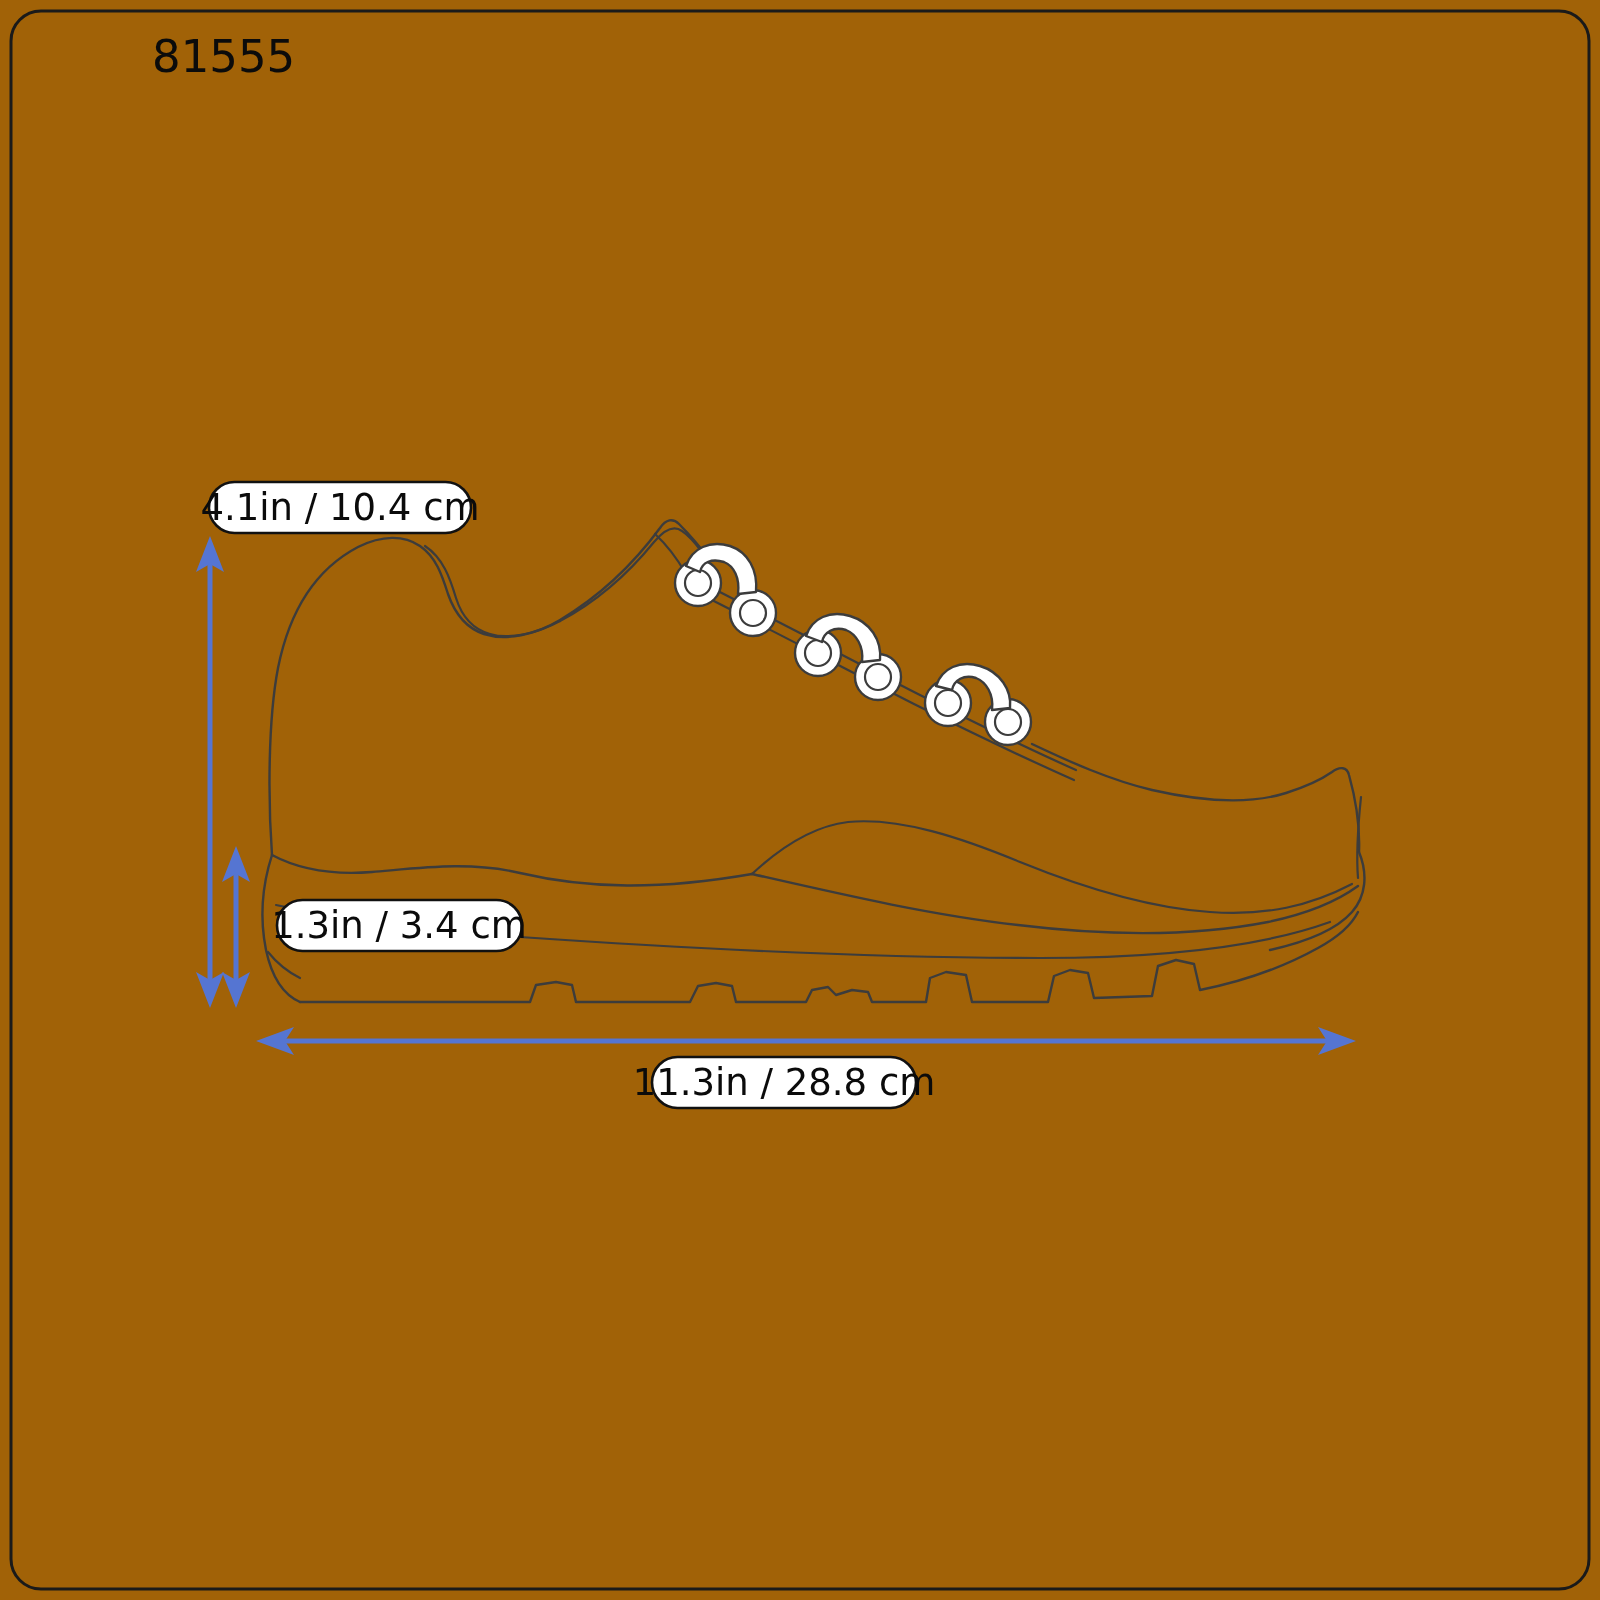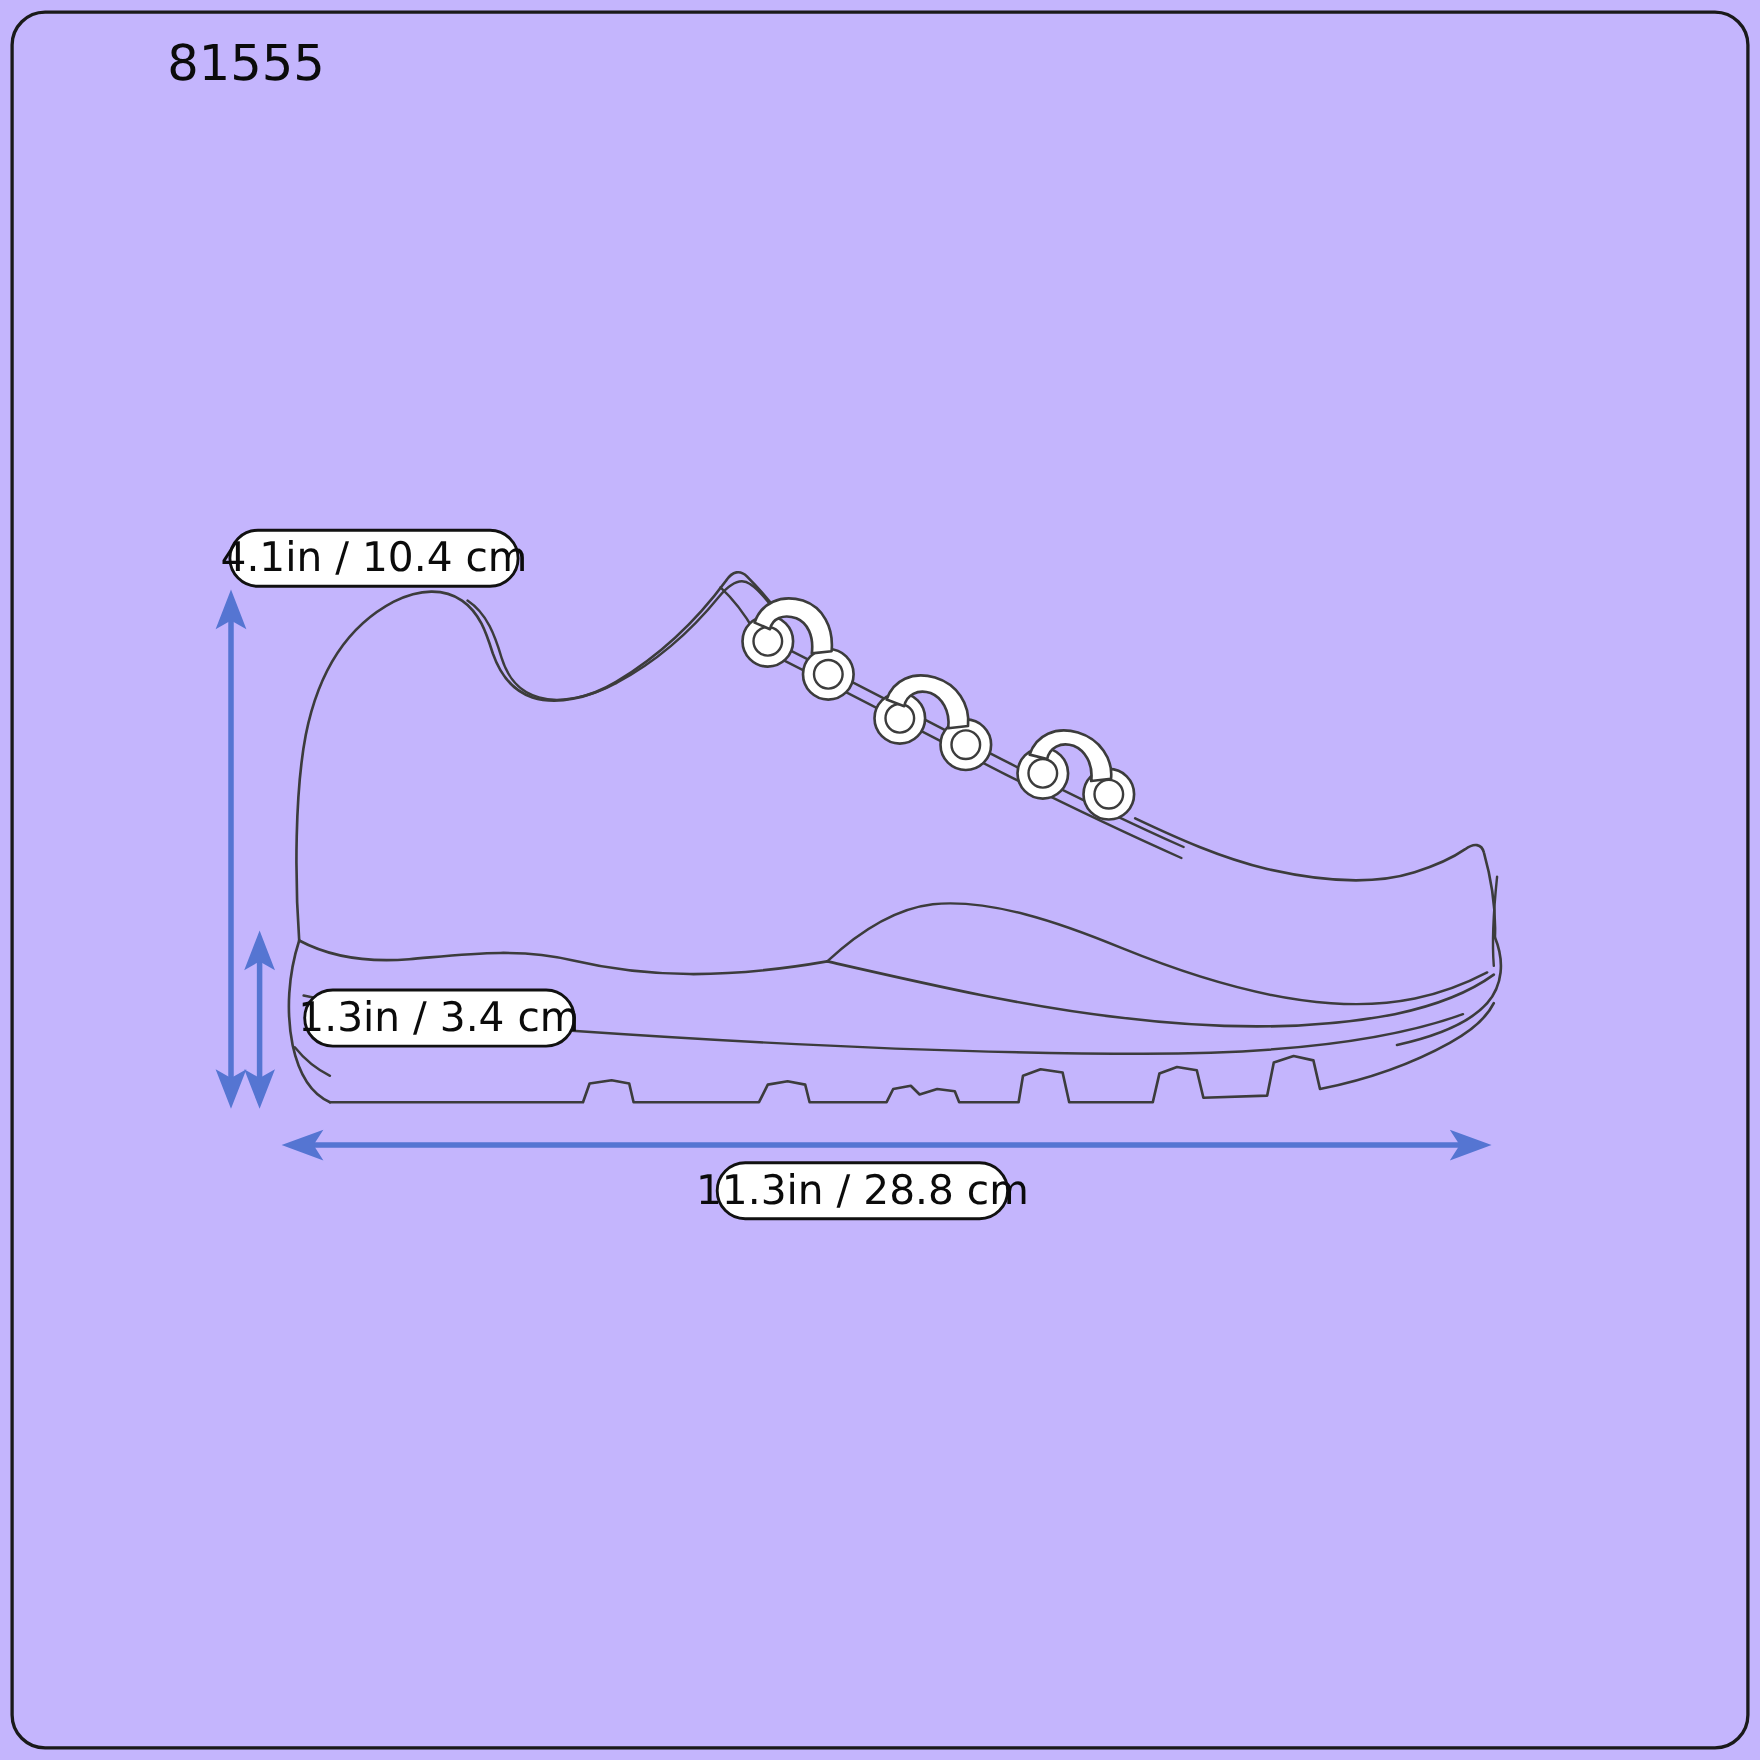--- a/index.html
+++ b/index.html
@@ -10,21 +10,21 @@
   body {
     width: 1600px;
     height: 1600px;
     font-family: "DejaVu Sans", "Liberation Sans", sans-serif;
     overflow: hidden;
   }
   #canvas {
     position: relative;
     width: 1600px;
     height: 1600px;
-    background: #c4b5fd;
+    background: #a16207;
   }
   #diagram {
     position: absolute;
     left: 0;
     top: 0;
     width: 1600px;
     height: 1600px;
   }
   .frame-border {
     fill: none;

